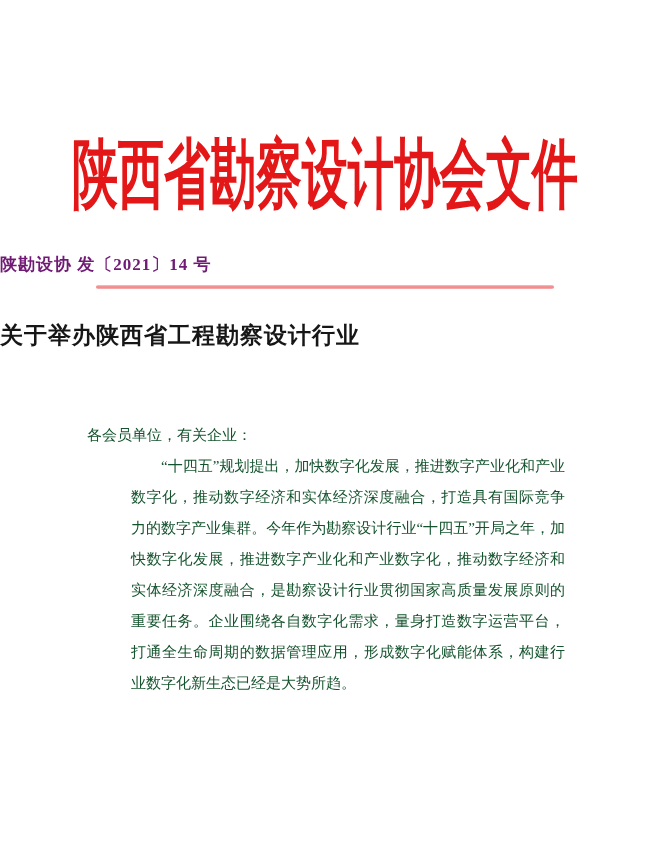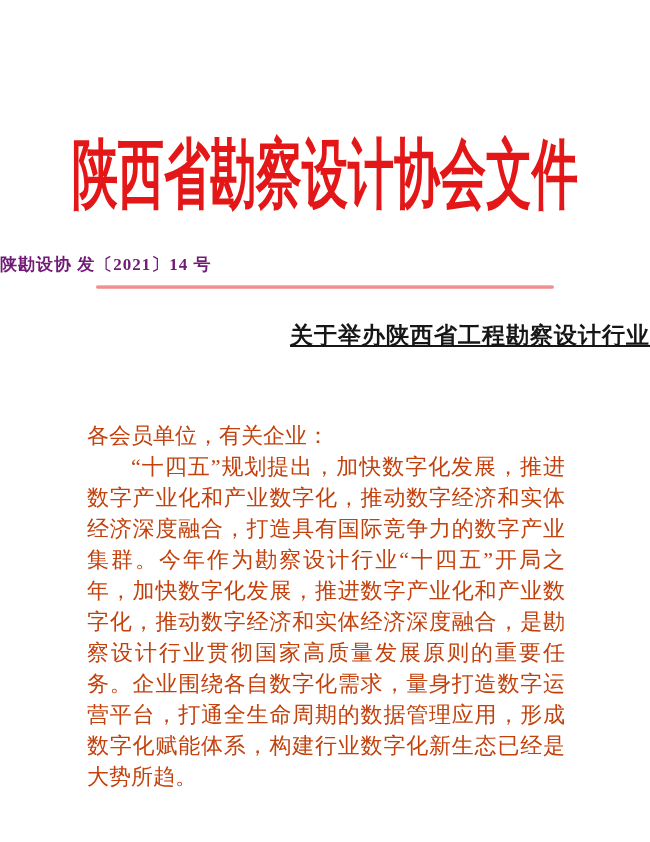--- a/index.html
+++ b/index.html
@@ -48,40 +48,39 @@
     width: 458px;
     height: 4px;
     background: linear-gradient(to bottom, #fbc3c3, #ee8181 50%, #f8b2b2);
     border-radius: 2px;
   }
   .doc-title {
     position: absolute;
     top: 320px;
     left: 0;
     width: 100%;
-    text-align: right;
+    text-align: left;
     font-size: 23px;
     line-height: 31px;
     font-weight: 700;
     color: #161616;
     letter-spacing: 1px;
-    text-decoration: underline;
   }
   .doc-body {
     position: absolute;
     top: 420px;
     left: 87px;
     width: 478px;
-    font-size: 22px;
+    font-size: 15px;
     line-height: 31px;
     text-align: justify;
-    color: #c2410c;
+    color: #14532d;
   }
   .doc-body p { margin: 0; }
-  .doc-body p.para { text-indent: 2em; }
+  .doc-body p.para { text-indent: 2em; margin-left: 44px; }
 </style>
 </head>
 <body>
 
 <div class="page">
 
   <div class="org-title">陕西省勘察设计协会文件</div>
 
   <div class="doc-number">陕勘设协 发〔2021〕14 号</div>
 

